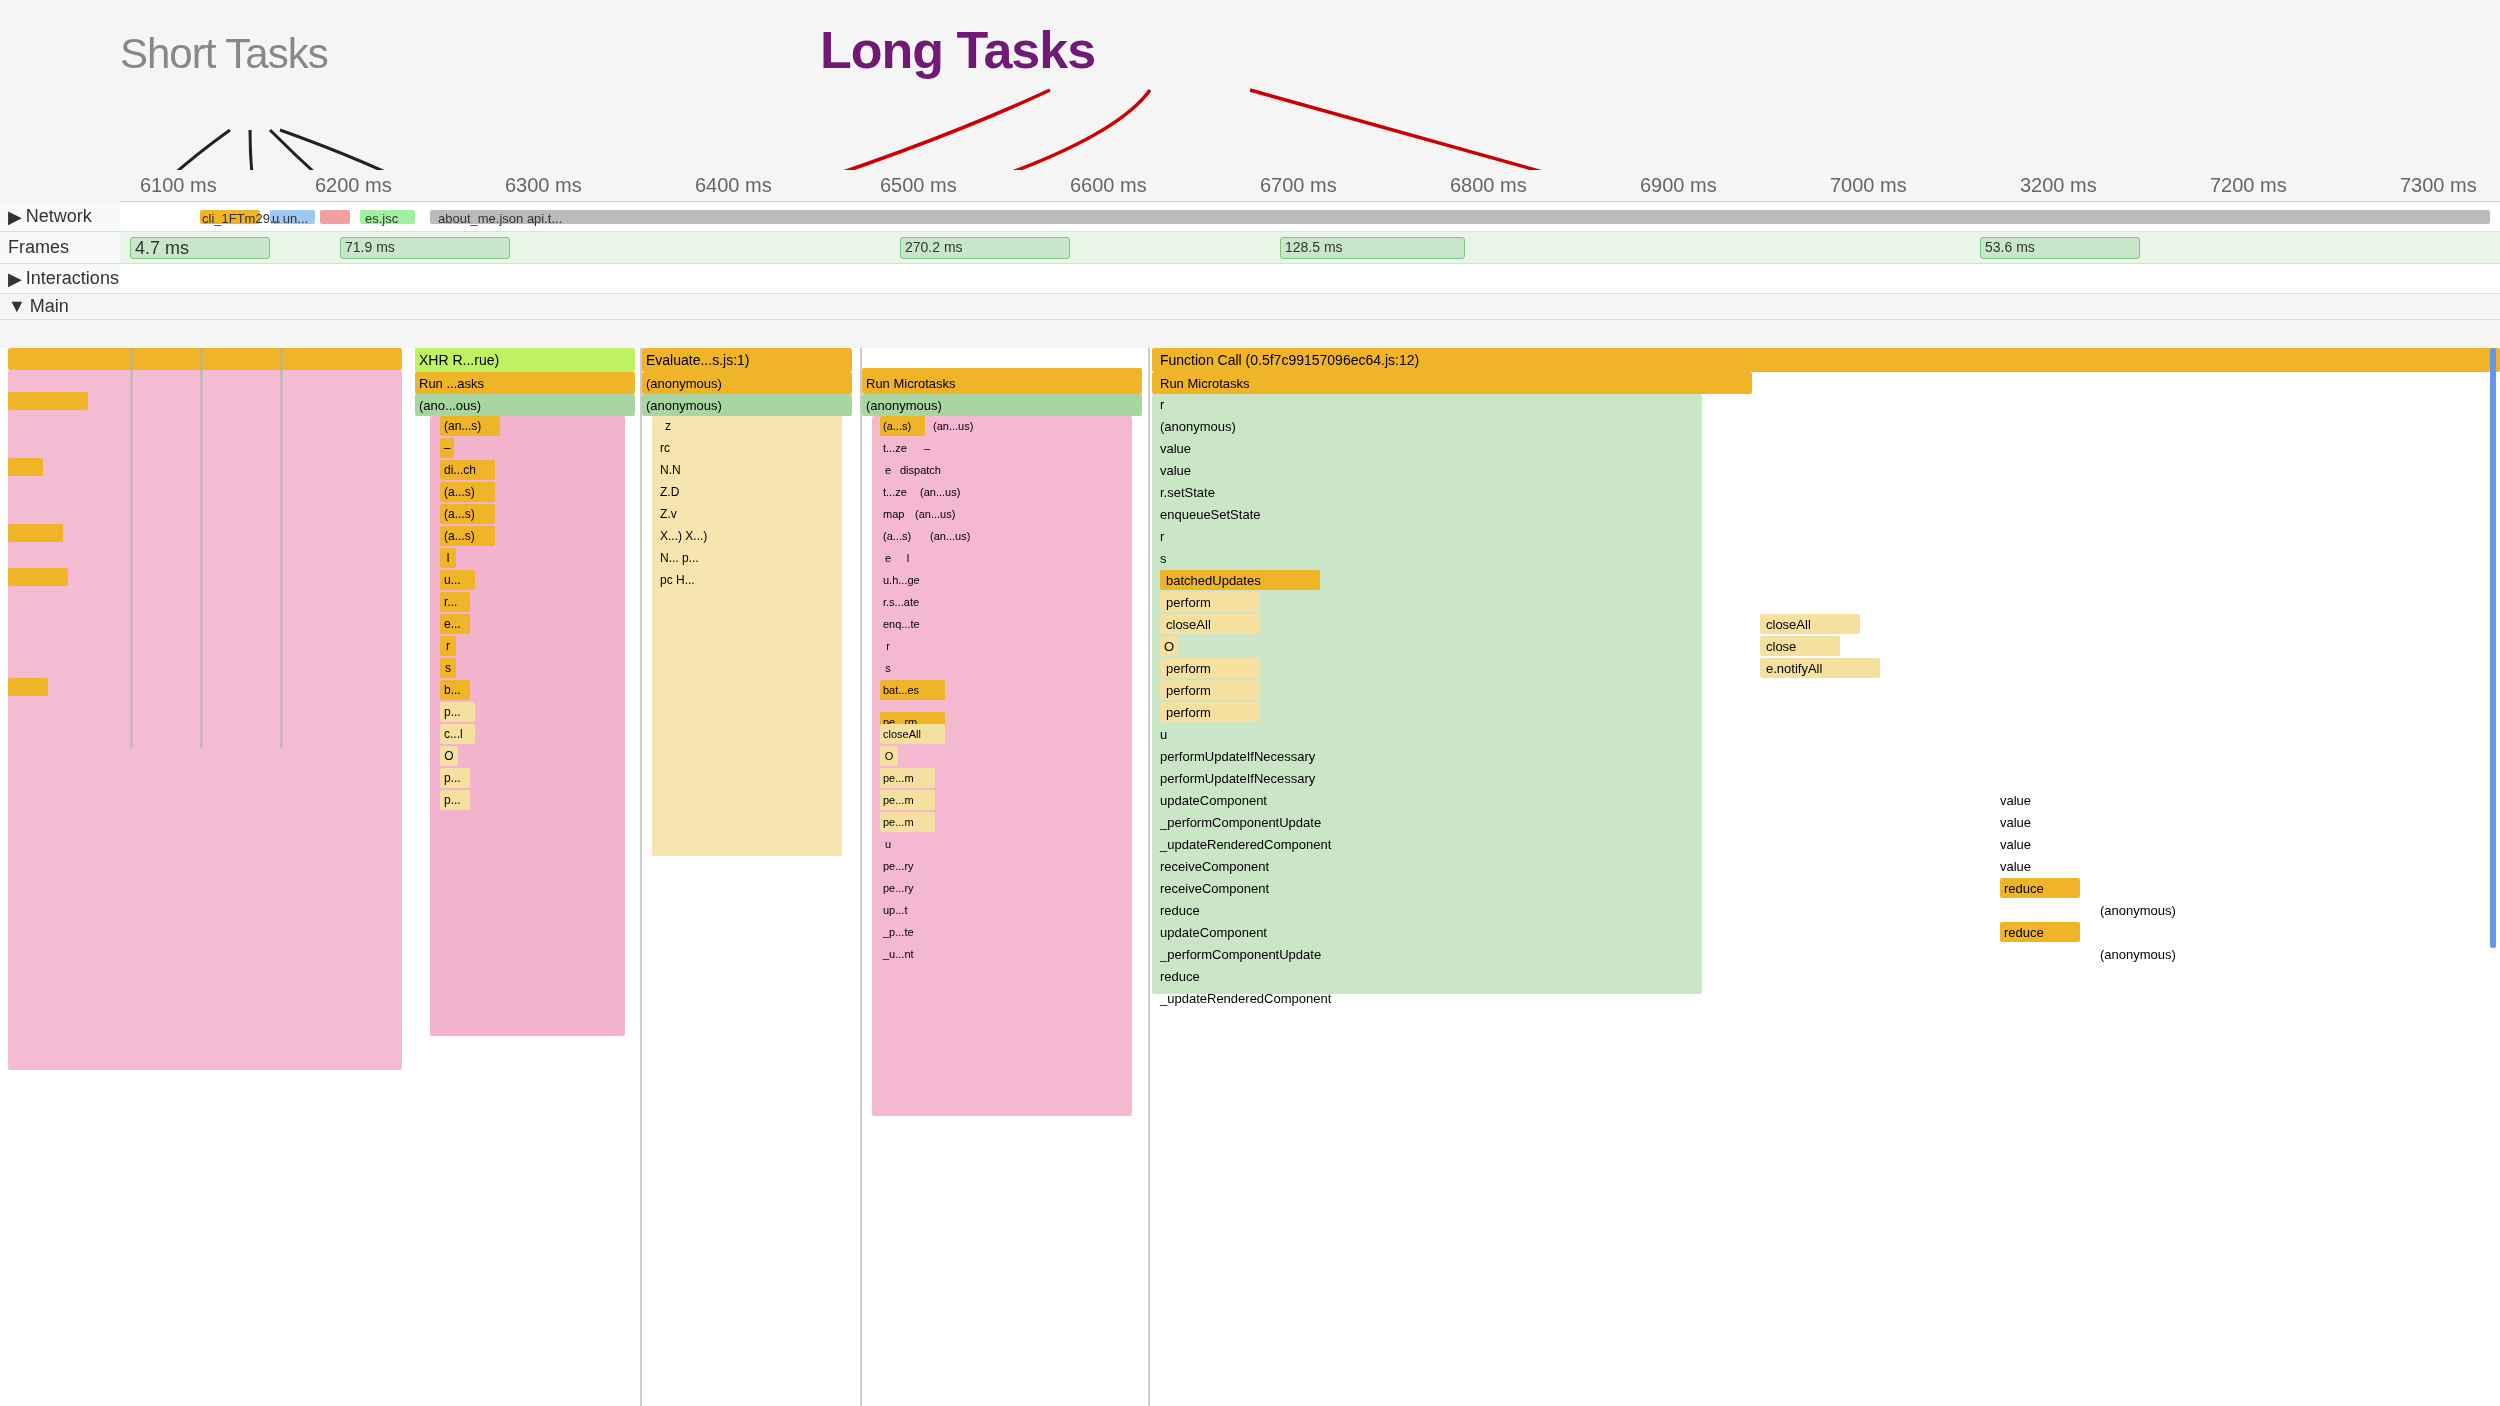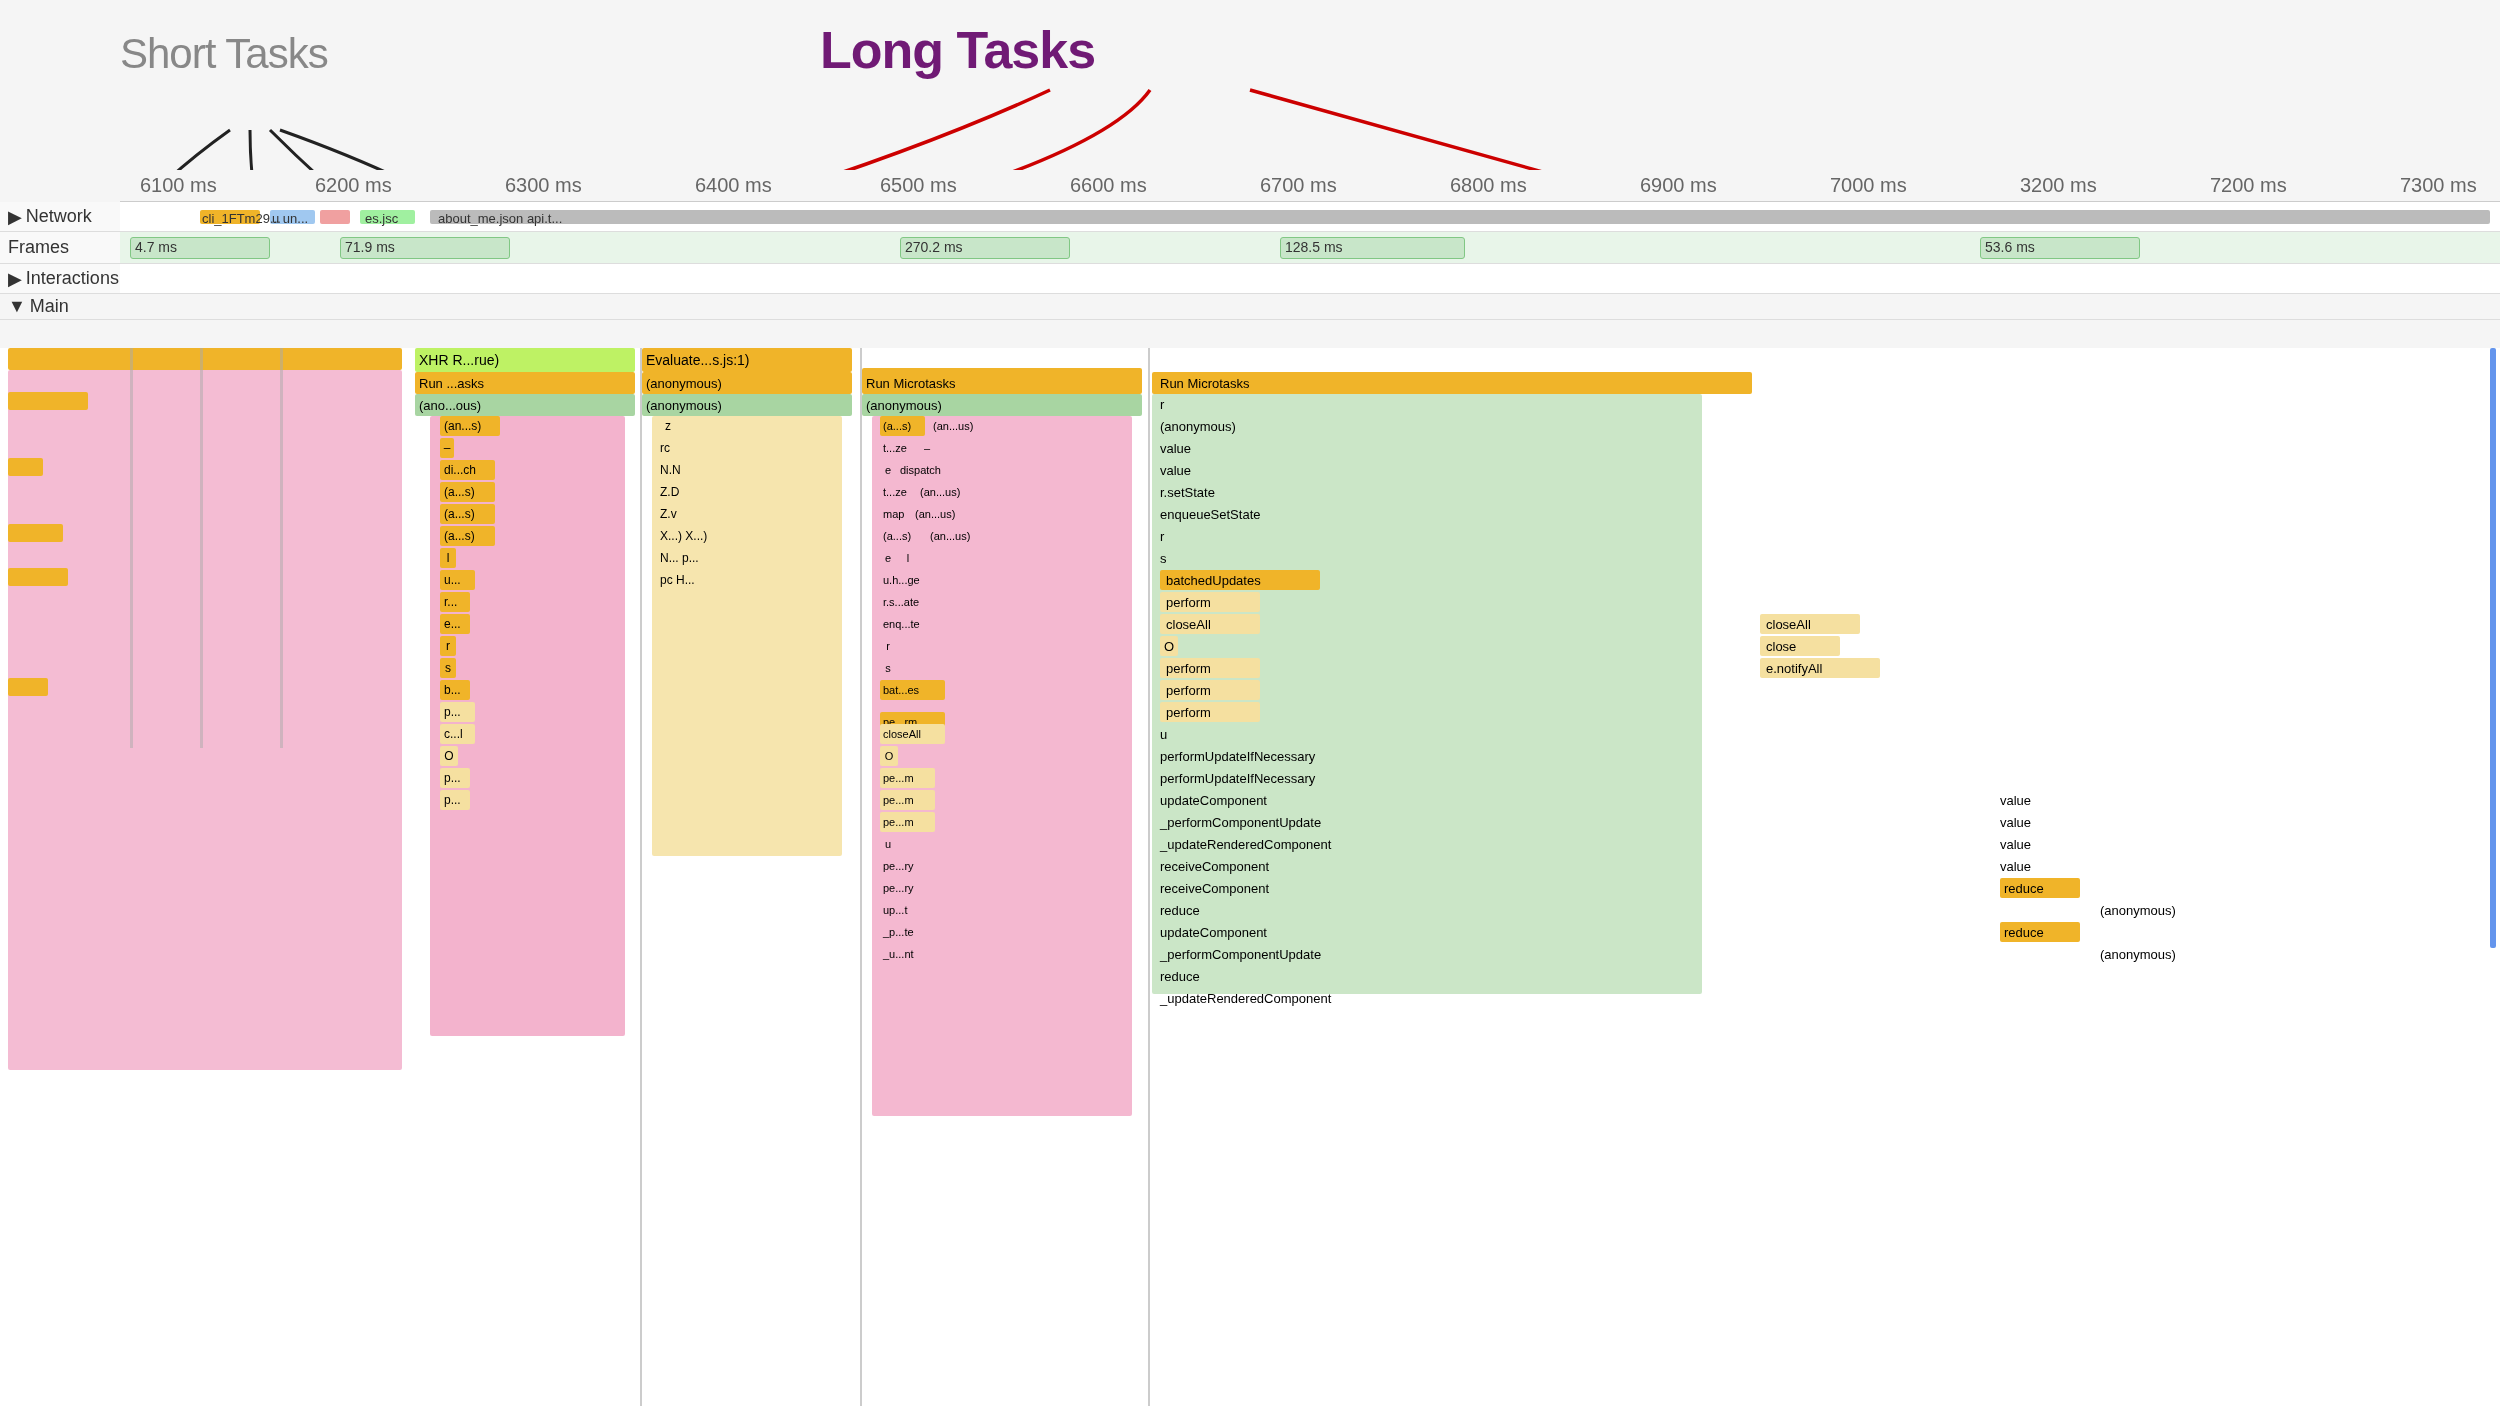--- a/index.html
+++ b/index.html
@@ -206,21 +206,21 @@
     </div>
   </div>
 
   <div class="timeline-row frames-row" style="height:32px; display:flex; border-bottom:1px solid #ddd;">
     <div class="timeline-row-label" style="width:120px; font-size:18px; padding:0 8px; display:flex; align-items:center;">
       <span>Frames</span>
     </div>
     <div class="timeline-track" style="position:relative; flex:1; background:#e8f5e9; height:100%;">
 
       <div style="position:absolute;left:10px;width:140px;height:22px;top:5px;background:#c8e6c9;border-radius:3px;border:1px solid #81c784;">
-        <span style="font-size:14px;color:#333;padding:2px 4px;">4.7 ms</span>
+        <span style="font-size:18px;color:#333;padding:2px 4px;">4.7 ms</span>
       </div>
       <div style="position:absolute;left:220px;width:170px;height:22px;top:5px;background:#c8e6c9;border-radius:3px;border:1px solid #81c784;">
         <span style="font-size:14px;color:#333;padding:2px 4px;">71.9 ms</span>
       </div>
       <div style="position:absolute;left:780px;width:170px;height:22px;top:5px;background:#c8e6c9;border-radius:3px;border:1px solid #81c784;">
         <span style="font-size:14px;color:#333;padding:2px 4px;">270.2 ms</span>
       </div>
       <div style="position:absolute;left:1160px;width:185px;height:22px;top:5px;background:#c8e6c9;border-radius:3px;border:1px solid #81c784;">
         <span style="font-size:14px;color:#333;padding:2px 4px;">128.5 ms</span>
       </div>
@@ -359,20 +359,21 @@
   <div style="position:absolute;left:880px;top:486px;height:20px;width:16px;display:flex;align-items:center;justify-content:center;font-size:11px;">u</div>
 
   <div style="position:absolute;left:880px;top:508px;height:20px;width:65px;display:flex;align-items:center;padding:0 3px;font-size:11px;">pe...ry</div>
   <div style="position:absolute;left:880px;top:530px;height:20px;width:65px;display:flex;align-items:center;padding:0 3px;font-size:11px;">pe...ry</div>
   <div style="position:absolute;left:880px;top:552px;height:20px;width:50px;display:flex;align-items:center;padding:0 3px;font-size:11px;">up...t</div>
   <div style="position:absolute;left:880px;top:574px;height:20px;width:50px;display:flex;align-items:center;padding:0 3px;font-size:11px;">_p...te</div>
   <div style="position:absolute;left:880px;top:596px;height:20px;width:55px;display:flex;align-items:center;padding:0 3px;font-size:11px;">_u...nt</div>
 
   <div style="position:absolute;left:1148px;top:0;width:2px;bottom:0;background:#ccc;"></div>
 
+  <div style="position:absolute;left:1152px;top:0;right:0;height:24px;background:#f0b429;border-radius:2px;display:flex;align-items:center;padding:0 8px;font-size:14px;font-weight:500;">Function Call (0.5f7c99157096ec64.js:12)</div>
 
   <div style="position:absolute;left:1152px;top:24px;width:600px;height:22px;background:#f0b429;border-radius:2px;display:flex;align-items:center;padding:0 8px;font-size:13px;">Run Microtasks</div>
 
   <div style="position:absolute;left:1152px;top:46px;width:550px;height:600px;background:#a8d5a2;border-radius:2px;opacity:0.6;"></div>
 
   <div style="position:absolute;left:1160px;top:46px;height:20px;display:flex;align-items:center;font-size:13px;">r</div>
   <div style="position:absolute;left:1160px;top:68px;height:20px;display:flex;align-items:center;font-size:13px;">(anonymous)</div>
   <div style="position:absolute;left:1160px;top:90px;height:20px;display:flex;align-items:center;font-size:13px;">value</div>
   <div style="position:absolute;left:1160px;top:112px;height:20px;display:flex;align-items:center;font-size:13px;">value</div>
   <div style="position:absolute;left:1160px;top:134px;height:20px;display:flex;align-items:center;font-size:13px;">r.setState</div>

